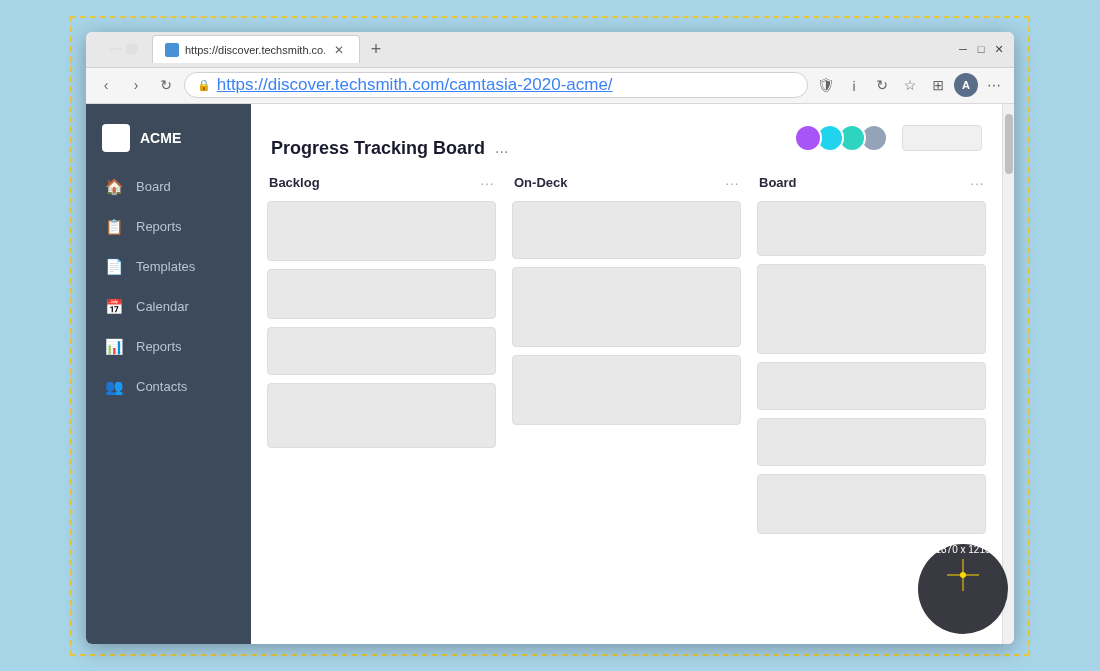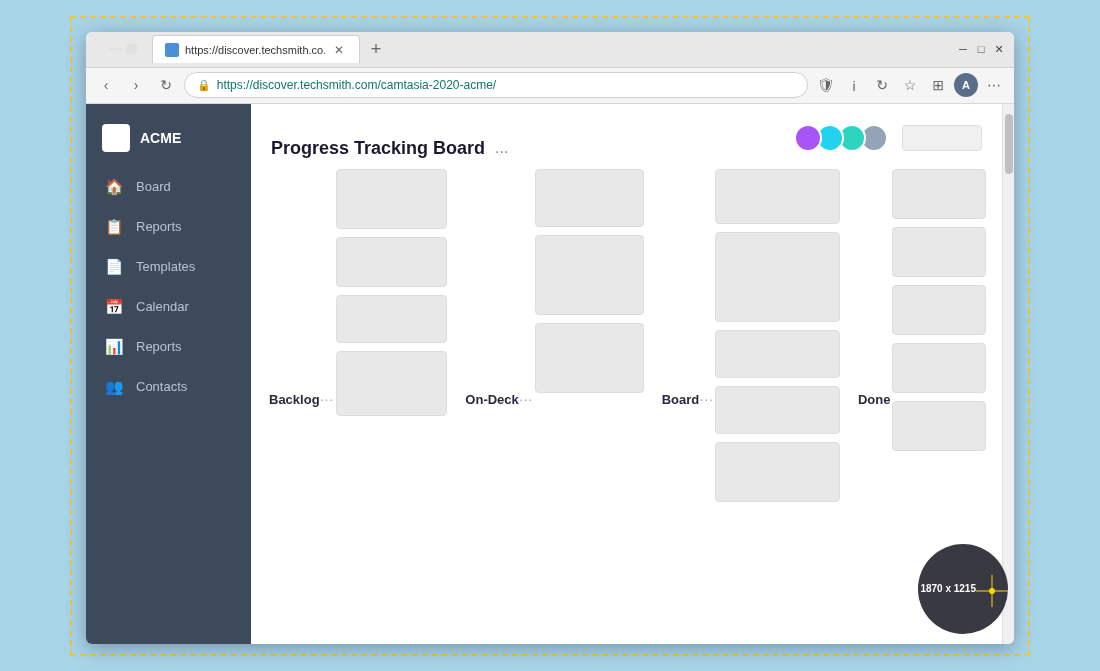--- a/index.html
+++ b/index.html
@@ -176,22 +176,23 @@
       align-items: center;
       gap: 6px;
     }
 
     .address-lock {
       color: #888;
       font-size: 11px;
     }
 
     .address-text {
-      font-size: 12px;
-      color: #0f766e;
+      font-size: 17px;
+      color: #3b82f6;
+      text-decoration: underline;
     }
 
     .address-actions {
       display: flex;
       gap: 4px;
       align-items: center;
     }
 
     .addr-action-btn {
       width: 24px;
@@ -359,21 +360,21 @@
       overflow-x: auto;
       padding: 0 16px 10px 16px;
       display: flex;
       gap: 16px;
     }
 
     .column {
       min-width: 180px;
       flex: 1;
       display: flex;
-      flex-direction: row;
+      flex-direction: column;
     }
 
     .column-header {
       display: flex;
       align-items: center;
       justify-content: space-between;
       padding: 6px 2px 10px 2px;
     }
 
     .column-title {
@@ -407,25 +408,25 @@
     .dimension-overlay {
       position: absolute;
       bottom: 20px;
       right: 20px;
       background: rgba(30,30,40,0.88);
       color: #fff;
       border-radius: 50%;
       width: 90px;
       height: 90px;
       display: flex;
-      flex-direction: row;
-      align-items: center;
-      justify-content: flex-end;
+      flex-direction: column;
+      align-items: center;
+      justify-content: flex-start;
       font-size: 11px;
-      font-weight: 700;
+      font-weight: 400;
     }
 
     .dimension-crosshair {
       width: 32px;
       height: 32px;
       margin-top: 4px;
       position: relative;
     }
 
     .crosshair-line-h {
@@ -618,32 +619,20 @@
             </div>
             <div class="column-cards">
               <div class="card" style="height:55px;"></div>
               <div class="card" style="height:90px;"></div>
               <div class="card" style="height:48px;"></div>
               <div class="card" style="height:48px;"></div>
               <div class="card" style="height:60px;"></div>
             </div>
           </div>
 
-          <div class="column" style="min-width:100px;max-width:130px;">
-            <div class="column-header">
-              <span class="column-title">Done</span>
-            </div>
-            <div class="column-cards">
-              <div class="card" style="height:50px;"></div>
-              <div class="card" style="height:50px;"></div>
-              <div class="card" style="height:50px;"></div>
-              <div class="card" style="height:50px;"></div>
-              <div class="card" style="height:50px;"></div>
-            </div>
-          </div>
 
         </div>
       </div>
 
       <div class="browser-scrollbar">
         <div class="scrollbar-thumb"></div>
       </div>
 
     </div>
   </div>

